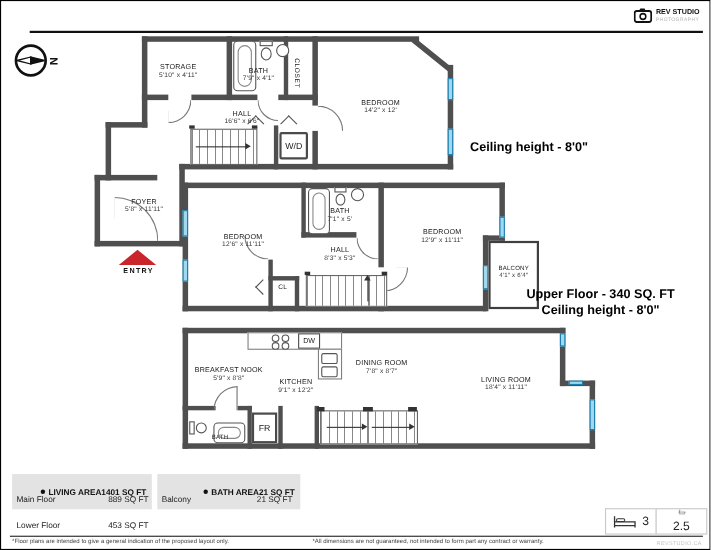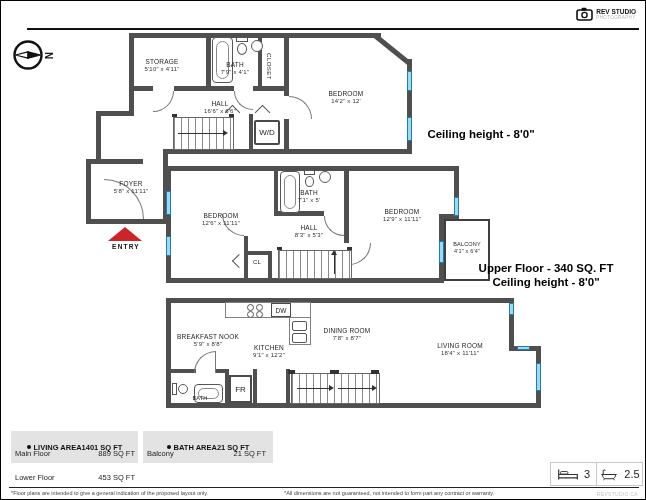--- a/index.html
+++ b/index.html
@@ -44,31 +44,31 @@
   .burner{position:absolute;width:7px;height:7px;border:1px solid #555;border-radius:50%;box-sizing:border-box;background:#fff;}
   .box-label{position:absolute;border:2px solid #4a4a4a;background:#fff;display:flex;align-items:center;justify-content:center;
              font-size:8px;color:#222;box-sizing:border-box;}
   .box-label.small{font-size:6.5px;border-width:1.5px;}
   .balcony{position:absolute;border:2px solid #3f3f3f;background:#fff;box-sizing:border-box;}
   .floor-caption{position:absolute;width:200px;text-align:center;font-weight:bold;font-size:11.5px;line-height:14px;color:#000;}
   .entry-tri{position:absolute;width:0;height:0;border-left:17px solid transparent;border-right:17px solid transparent;
              border-bottom:14px solid #c9252b;}
   .entry-label{position:absolute;font-size:6.5px;font-weight:bold;letter-spacing:1.2px;color:#111;text-align:center;}
   
-  .band{position:absolute;height:14px;background:#e3e3e3;display:flex;align-items:center;justify-content:center;
+  .band{position:absolute;height:14px;background:#e3e3e3;display:flex;align-items:center;justify-content:flex-end;
         padding:16px 5px;box-sizing:border-box;font-size:7.5px;font-weight:bold;color:#111;}
   .band .left{display:flex;align-items:center;gap:3px;}
   .dot{width:4px;height:4px;background:#111;border-radius:50%;display:inline-block;}
   .trow{position:absolute;height:11px;display:flex;align-items:center;justify-content:space-between;
         font-size:7.5px;color:#222;}
   
   .stats{position:absolute;left:549px;top:461px;display:flex;}
   .stat-cell{display:flex;align-items:center;justify-content:center;gap:5px;border:1px solid #c8c8c8;background:#fff;
              width:47px;height:24px;font-size:11px;color:#222;box-sizing:border-box;}
-  .stat-cell + .stat-cell{margin-left:-1px;}
+  .stat-cell + .stat-cell{margin-left:-1px;flex-direction:column;}
   
   .footrule{position:absolute;left:8px;top:486px;width:630px;height:1px;background:#222;}
   .footnote{position:absolute;font-size:5.5px;color:#444;}
   .watermark{position:absolute;right:7px;top:490px;font-size:5px;color:#c4c4c4;letter-spacing:.3px;}
 </style>
 </head>
 <body>
 
 <div id="page">
 

